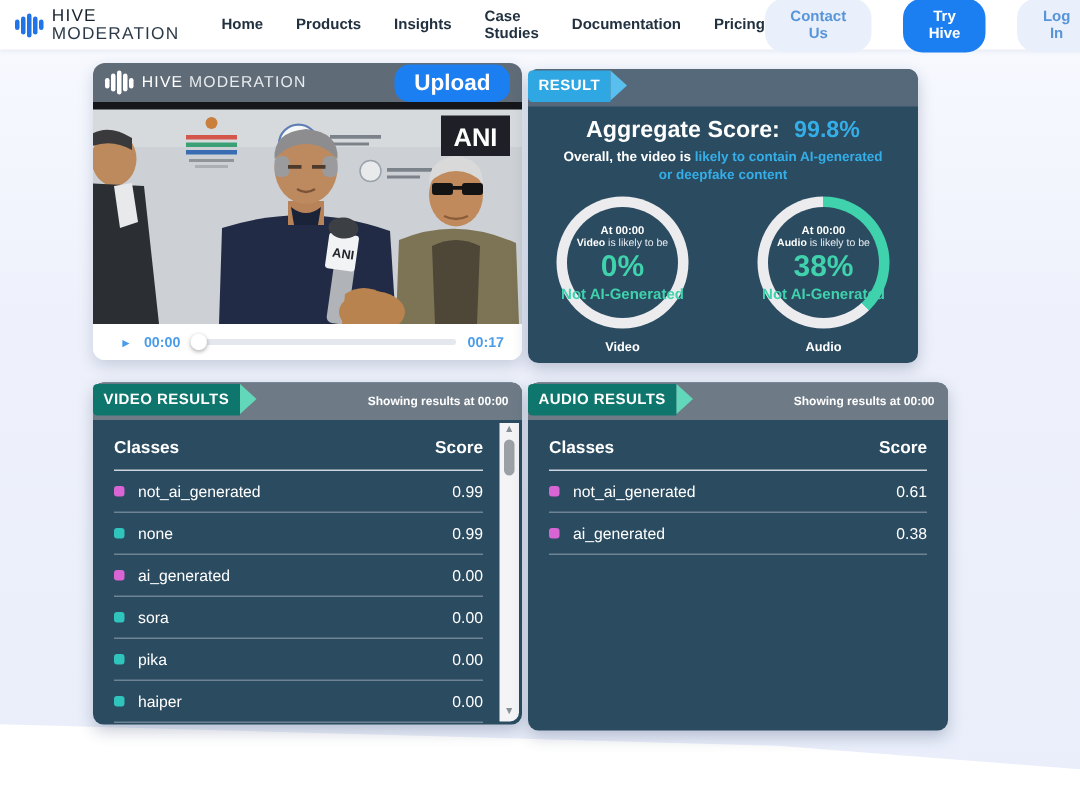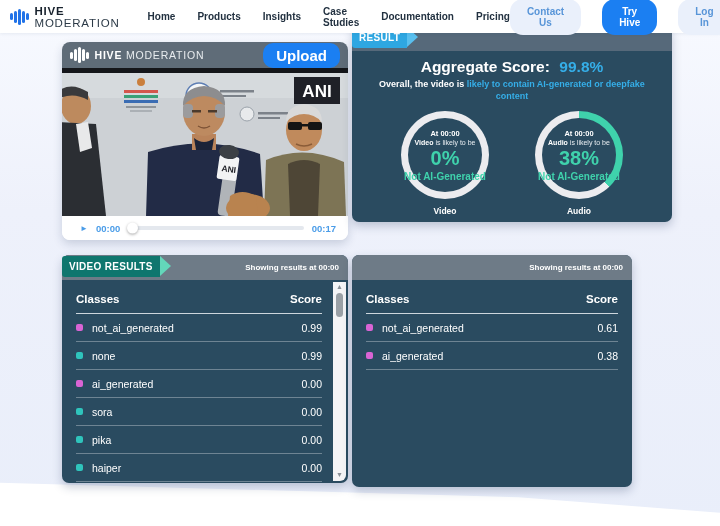--- a/index.html
+++ b/index.html
@@ -19,21 +19,21 @@
     position:absolute; top:0; left:0; right:0; height:33px; background:#fff;
     display:flex; align-items:center; padding:0 10px;
     box-shadow:0 1px 3px rgba(30,50,90,.08); z-index:5;
   }
   .brand{ display:flex; align-items:center; gap:6px; margin-right:28px; }
   .eq{ display:flex; align-items:center; gap:1.5px; height:16px; }
   .eq i{ width:2.5px; border-radius:2px; background:#2173e8; display:block; }
   .eq i:nth-child(1){height:7px} .eq i:nth-child(2){height:12px}
   .eq i:nth-child(3){height:16px} .eq i:nth-child(4){height:12px} .eq i:nth-child(5){height:7px}
   .brand-text{ font-size:11.5px; letter-spacing:.8px; color:#17212c; }
-  .brand-text b{ font-weight:700;text-align:center; }
+  .brand-text b{ font-weight:400;text-align:center; }
   .brand-text span{ font-weight:400; color:#2c3a47; }
   .nav-items{ display:flex; align-items:center; gap:22px; }
   .nav-item{ font-size:10px; font-weight:700; color:#223140; cursor:pointer; }
   .nav-actions{ margin-left:auto; display:flex; align-items:center; gap:21px; }
   .pill{ font-size:10px; font-weight:700; border-radius:13px; padding:7px 17px; cursor:pointer; border:none; }
   .pill.light{ background:#eaf0fb; color:#5895d8; }
   .pill.primary{ background:#1b7ff2; color:#fff; }
   
   .panel-dark{ background:#2a4b60; border-radius:7px; box-shadow:0 4px 10px rgba(30,50,90,.25); position:absolute; }
   .tagbar{ height:25px; display:flex; align-items:center; border-radius:7px 7px 0 0; position:relative; }
@@ -53,21 +53,21 @@
   .vp-header .brand-text span{ color:#e8ecef; }
   .vp-header .eq i{ background:#fff; }
   .upload-btn{ margin-left:auto; background:#1b7ff2; color:#fff; font-size:15px; font-weight:700; border:none; border-radius:10px; padding:4px 13px; cursor:pointer; }
   .vp-video{ height:148px; position:relative; background:#c9ced3; }
   .vp-controls{ height:24px; background:#fff; display:flex; align-items:center; gap:8px; padding:0 12px 0 18px; }
   .play-icon{ color:#4a9ce8; font-size:8px; cursor:pointer; }
   .time{ font-size:9.5px; color:#4a9ce8; font-weight:600; }
   .progress{ flex:1; height:4px; background:#e4e8ee; border-radius:2px; position:relative; cursor:pointer; }
   .knob{ position:absolute; left:-1px; top:50%; transform:translateY(-50%); width:11px; height:11px; background:#fff; border-radius:50%; box-shadow:0 1px 3px rgba(0,0,0,.35); }
   
-  .result-panel{ top:26px; left:352px; width:320px; height:196px; }
+  .result-panel{ top:46px; left:352px; width:260px; height:196px; }
   .result-panel .tagbar{ background:#56697a; }
   .agg{ text-align:center; margin-top:7px; }
   .agg-label{ font-size:15.5px; font-weight:800; color:#fff; }
   .agg-value{ font-size:15.5px; font-weight:800; color:#35aee8; margin-left:5px; }
   .agg-sub{ font-size:9px; font-weight:600; color:#fff; width:86%; margin:3px auto 0; line-height:1.3; }
   .agg-sub .hl{ color:#35aee8; }
   .gauges{ display:flex; justify-content:center; gap:34px; margin-top:9px; }
   .gauge{ width:100px; text-align:center; }
   .ring{ width:88px; height:88px; border-radius:50%; margin:0 auto; position:relative;
     background:conic-gradient(#3fd2ac calc(var(--pct,0)*1%), #ececef 0); }
@@ -320,20 +320,24 @@
   <div class="scrollbar">
     <span class="sb-arrow">▲</span>
     <span class="sb-thumb"></span>
     <span class="sb-spacer"></span>
     <span class="sb-arrow">▼</span>
   </div>
 </div>
 
 <div class="panel-dark audio-results">
   <div class="tagbar results-head">
+    <span class="tag teal">
+      <span class="tag-rect">AUDIO RESULTS</span>
+      <span class="tag-arrow"></span>
+    </span>
     <span class="showing">Showing results at 00:00</span>
   </div>
   <div class="tbl">
     <div class="tbl-head tbl-head-rule">
       <span>Classes</span>
       <span>Score</span>
     </div>
     <div class="row">
       <span class="bullet" style="background-color: rgb(217, 100, 212);"></span>
       <span class="row-label">not_ai_generated</span>

